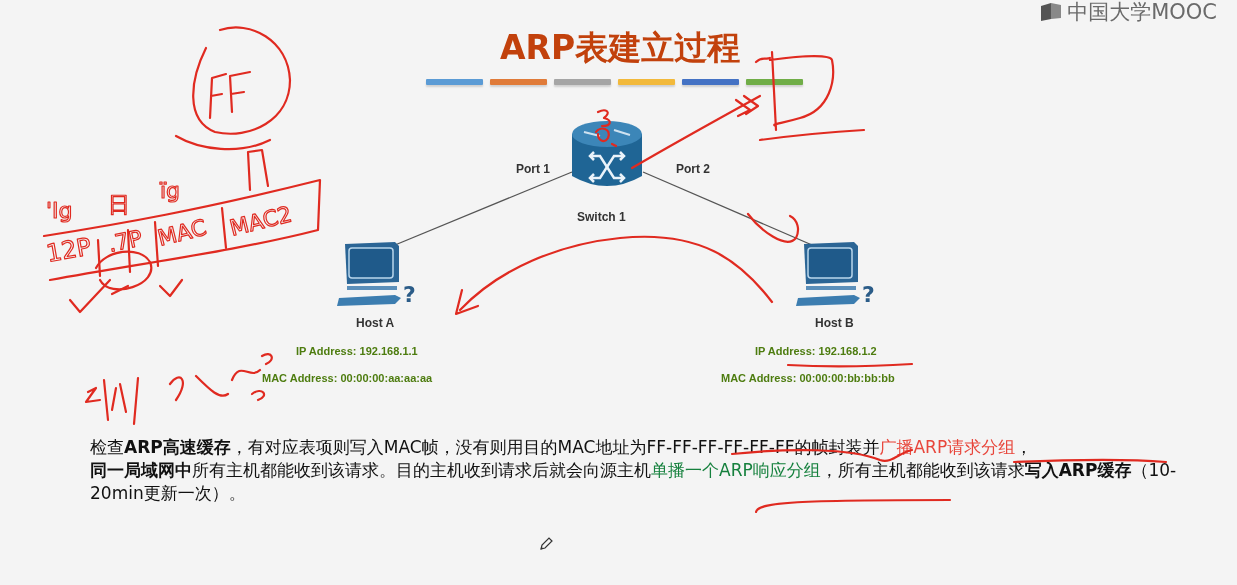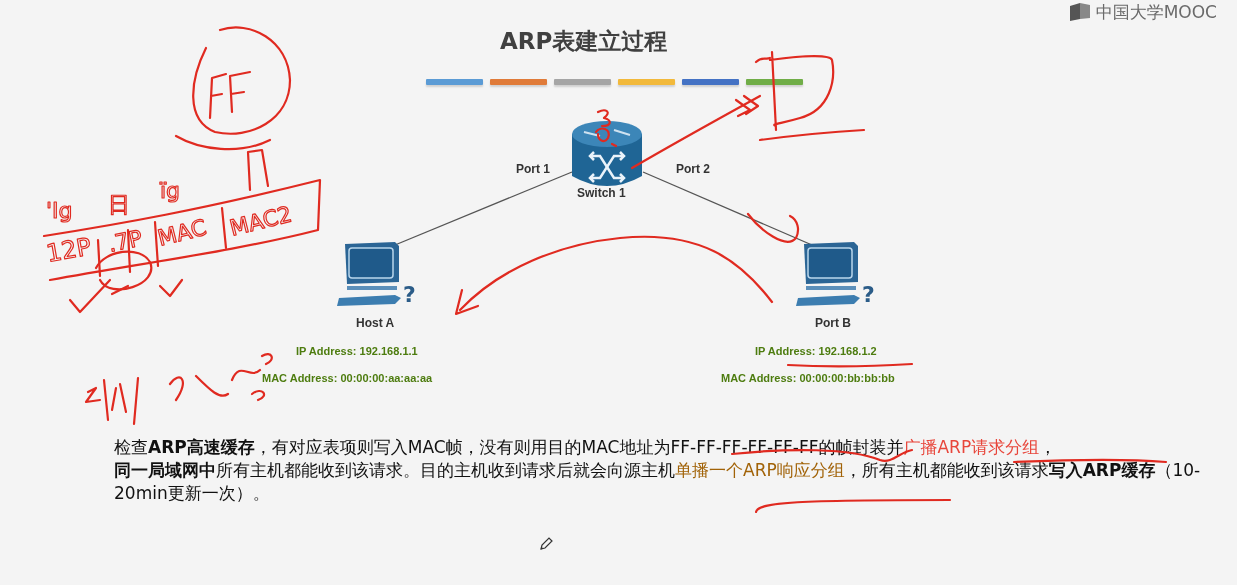--- a/index.html
+++ b/index.html
@@ -6,48 +6,47 @@
     body {
       width: 1237px; height: 585px; overflow: hidden;
       background: #f4f4f4;
       font-family: "Liberation Sans", sans-serif;
       position: relative;
     }
     .slide { position: absolute; left: 0; top: 0; width: 1237px; height: 585px; }
     .logo {
       position: absolute; right: 20px; top: 0px; height: 24px;
       display: flex; align-items: center; gap: 4px;
-      color: #6a6a6a; font-size: 17px;
+      color: #6a6a6a; font-size: 21px;
       font-family: "DejaVu Sans", sans-serif;
       letter-spacing: 0px;
     }
     .logo svg { display: block; }
     .title {
       position: absolute; left: 500px; top: 26px;
-      font-size: 23px; font-weight: bold; color: #404040;
+      font-size: 33px; font-weight: bold; color: #c2410c;
       font-family: "DejaVu Sans", sans-serif;
       letter-spacing: 0px;
       text-align: center;
     }
     .bars { position: absolute; left: 426px; top: 79px; display: flex; gap: 7px; }
     .bar { width: 57px; height: 6px; border-radius: 1px; box-shadow: 0 2px 2px rgba(0,0,0,0.15); }
     .label {
       position: absolute; font-size: 12px; font-weight: bold; color: #333;
       white-space: nowrap;
     }
     .label.addr { font-size: 11px; color: #4d7c0f; }
     .body-text {
       position: absolute; left: 90px; top: 436px; width: 1110px;
       font-size: 17px; line-height: 23px; color: #111;
       font-family: "DejaVu Sans", sans-serif;
-      margin-left: 24px;
     }
     .body-text b { font-weight: bold; }
     .red { color: #e8463b; }
-    .green { color: #a16207; }
+    .green { color: #15803d; }
     .pencil { position: absolute; left: 538px; top: 536px; }
     svg.overlay { position: absolute; left: 0; top: 0; pointer-events: none; }
   </style>
 </head>
 <body>
 
 <div class="slide">
 
   <div class="logo">
     <svg width="24" height="20" viewBox="0 0 24 20">
@@ -78,41 +77,41 @@
     <ellipse cx="37" cy="16" rx="35" ry="13" fill="#3c86b8"></ellipse>
     <path d="M14 14 L30 18 M44 12 L60 17" stroke="#cfe2f0" stroke-width="2"></path>
     <g stroke="#eaf3fa" stroke-width="2.5" fill="none">
       <path d="M20 38 L30 38 L44 60 L54 60"></path>
       <path d="M20 60 L30 60 L44 38 L54 38"></path>
       <path d="M24 34 L20 38 L24 42 M50 34 L54 38 L50 42 M24 56 L20 60 L24 64 M50 56 L54 60 L50 64"></path>
     </g>
   </svg>
   <div class="label" style="left:516px;top:162px">Port 1</div>
   <div class="label" style="left:676px;top:162px">Port 2</div>
-  <div class="label" style="left:577px;top:186px">Switch 1</div>
+  <div class="label" style="left:577px;top:210px">Switch 1</div>
 
   <svg style="position:absolute;left:333px;top:240px" width="90" height="70" viewBox="0 0 90 70">
     <path d="M12 4 L62 2 L66 6 L66 42 L14 44 Z" fill="#2b6595"></path>
     <rect x="16" y="8" width="44" height="30" rx="3" fill="#1f5a8a" stroke="#b9d6ec" stroke-width="1.5"></rect>
     <rect x="14" y="46" width="50" height="4" fill="#5b8fba"></rect>
     <path d="M6 58 L62 55 L68 58 L62 64 L4 66 Z" fill="#3c7db0"></path>
     <text x="70" y="62" font-size="22" font-family="DejaVu Sans, sans-serif" fill="#2b5c88" font-weight="bold">?</text>
   </svg>
   <div class="label" style="left:356px;top:316px">Host A</div>
   <div class="label addr" style="left:296px;top:345px">IP Address: 192.168.1.1</div>
   <div class="label addr" style="left:262px;top:372px">MAC Address: 00:00:00:aa:aa:aa</div>
 
   <svg style="position:absolute;left:792px;top:240px" width="90" height="70" viewBox="0 0 90 70">
     <path d="M12 4 L62 2 L66 6 L66 42 L14 44 Z" fill="#2b6595"></path>
     <rect x="16" y="8" width="44" height="30" rx="3" fill="#1f5a8a" stroke="#b9d6ec" stroke-width="1.5"></rect>
     <rect x="14" y="46" width="50" height="4" fill="#5b8fba"></rect>
     <path d="M6 58 L62 55 L68 58 L62 64 L4 66 Z" fill="#3c7db0"></path>
     <text x="70" y="62" font-size="22" font-family="DejaVu Sans, sans-serif" fill="#2b5c88" font-weight="bold">?</text>
   </svg>
-  <div class="label" style="left:815px;top:316px">Port B</div>
+  <div class="label" style="left:815px;top:316px">Host B</div>
   <div class="label addr" style="left:755px;top:345px">IP Address: 192.168.1.2</div>
   <div class="label addr" style="left:721px;top:372px">MAC Address: 00:00:00:bb:bb:bb</div>
 
   <div class="body-text">
     <span>检查</span><b>ARP高速缓存</b><span>，有对应表项则写入MAC帧，没有则用目的MAC地址为FF-FF-FF-FF-FF-FF的帧封装并</span><span class="red">广播ARP请求分组</span><span>，</span><br>
     <b>同一局域网中</b><span>所有主机都能收到该请求。目的主机收到请求后就会向源主机</span><span class="green">单播一个ARP响应分组</span><span>，所有主机都能收到该请求</span><b>写入ARP缓存</b><span>（10-20min更新一次）。</span>
   </div>
 
   <svg class="overlay" width="1237" height="585" fill="none" stroke="#e02a20" stroke-width="2.2" stroke-linecap="round" stroke-linejoin="round">
 

